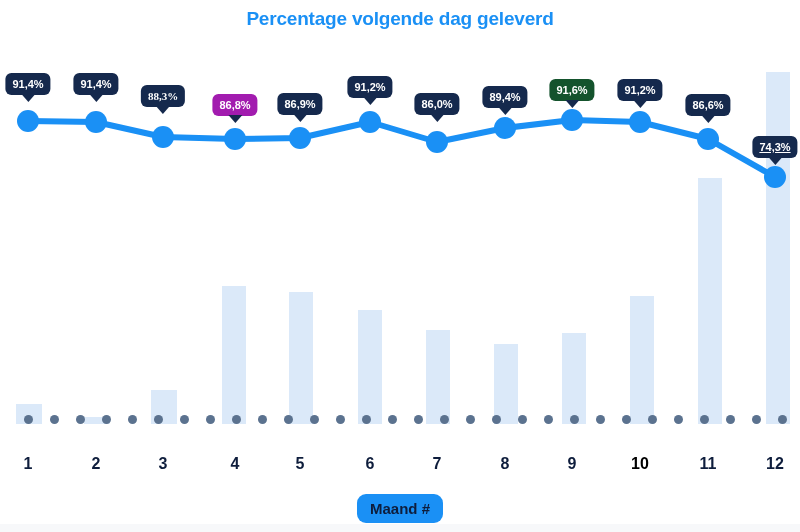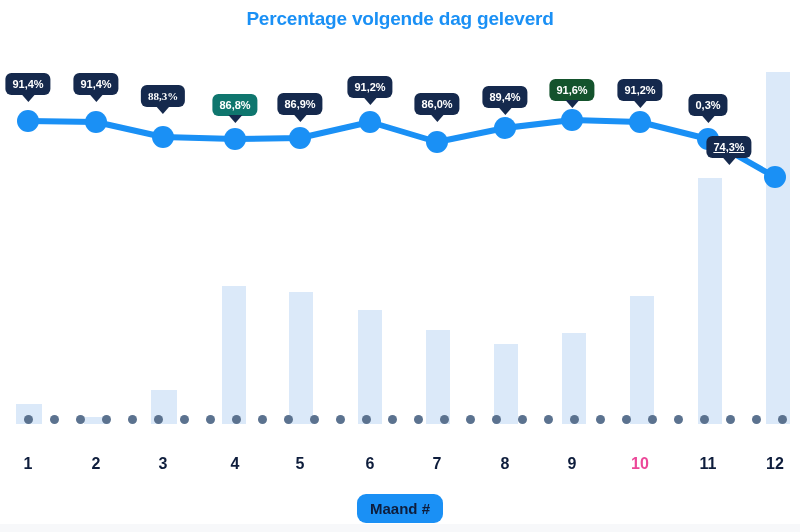--- a/index.html
+++ b/index.html
@@ -199,43 +199,43 @@
         <div class="marker" style="left: 494px; top: 117px; background: rgb(26, 144, 245);"></div>
         <div class="marker" style="left: 561px; top: 109px; background: rgb(26, 144, 245);"></div>
         <div class="marker" style="left: 629px; top: 111px; background: rgb(26, 144, 245);"></div>
         <div class="marker" style="left: 697px; top: 128px; background: rgb(26, 144, 245);"></div>
         <div class="marker" style="left: 764px; top: 166px; background: rgb(26, 144, 245);"></div>
       </div>
     <div id="callouts-layer">
         <div class="callout" style="left: 28px; top: 73px; background: rgb(21, 41, 77); color: rgb(255, 255, 255);">91,4%</div>
         <div class="callout" style="left: 96px; top: 73px; background: rgb(21, 41, 77); color: rgb(255, 255, 255);">91,4%</div>
         <div class="callout" style="left: 163px; top: 85px; background: rgb(21, 41, 77); color: rgb(255, 255, 255); font-family: Liberation Serif, serif;">88,3%</div>
-        <div class="callout" style="left: 235px; top: 94px; background: #0f766e; color: rgb(255, 255, 255);">86,8%</div>
+        <div class="callout" style="left: 235px; top: 94px; background: #a21caf; color: rgb(255, 255, 255);">86,8%</div>
         <div class="callout" style="left: 300px; top: 93px; background: rgb(21, 41, 77); color: rgb(255, 255, 255);">86,9%</div>
         <div class="callout" style="left: 370px; top: 76px; background: rgb(21, 41, 77); color: rgb(255, 255, 255);">91,2%</div>
         <div class="callout" style="left: 437px; top: 93px; background: rgb(21, 41, 77); color: rgb(255, 255, 255);">86,0%</div>
         <div class="callout" style="left: 505px; top: 86px; background: rgb(21, 41, 77); color: rgb(255, 255, 255);">89,4%</div>
         <div class="callout" style="left: 572px; top: 79px; background: #14532d; color: rgb(255, 255, 255);">91,6%</div>
         <div class="callout" style="left: 640px; top: 79px; background: rgb(21, 41, 77); color: rgb(255, 255, 255);">91,2%</div>
-        <div class="callout" style="left: 708px; top: 94px; background: rgb(21, 41, 77); color: rgb(255, 255, 255);">0,3%</div>
-        <div class="callout" style="left: 729px; top: 136px; background: rgb(21, 41, 77); color: rgb(255, 255, 255); text-decoration: underline;">74,3%</div>
+        <div class="callout" style="left: 708px; top: 94px; background: rgb(21, 41, 77); color: rgb(255, 255, 255);">86,6%</div>
+        <div class="callout" style="left: 775px; top: 136px; background: rgb(21, 41, 77); color: rgb(255, 255, 255); text-decoration: underline;">74,3%</div>
       </div>
   </div>
 
   <div id="xticks-layer">
       <div class="xtick" style="left: 28px; color: rgb(14, 29, 60);">1</div>
       <div class="xtick" style="left: 96px; color: rgb(14, 29, 60);">2</div>
       <div class="xtick" style="left: 163px; color: rgb(14, 29, 60);">3</div>
       <div class="xtick" style="left: 235px; color: rgb(14, 29, 60);">4</div>
       <div class="xtick" style="left: 300px; color: rgb(14, 29, 60);">5</div>
       <div class="xtick" style="left: 370px; color: rgb(14, 29, 60);">6</div>
       <div class="xtick" style="left: 437px; color: rgb(14, 29, 60);">7</div>
       <div class="xtick" style="left: 505px; color: rgb(14, 29, 60);">8</div>
       <div class="xtick" style="left: 572px; color: rgb(14, 29, 60);">9</div>
-      <div class="xtick" style="left: 640px; color: #ec4899;">10</div>
+      <div class="xtick" style="left: 640px; color: #000000;">10</div>
       <div class="xtick" style="left: 708px; color: rgb(14, 29, 60);">11</div>
       <div class="xtick" style="left: 775px; color: rgb(14, 29, 60);">12</div>
     </div>
 
   <div class="axis-badge">Maand #</div>
 
   <div class="bottom-strip"></div>
 </div>
 
 </body></html>

